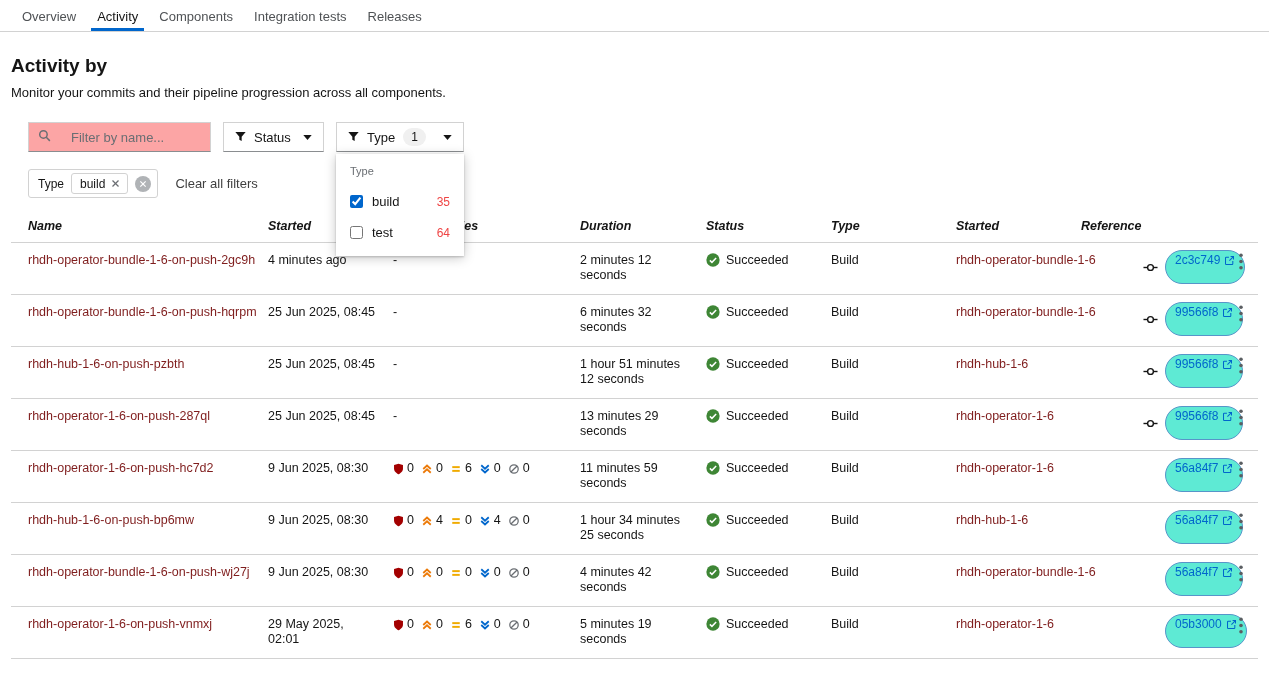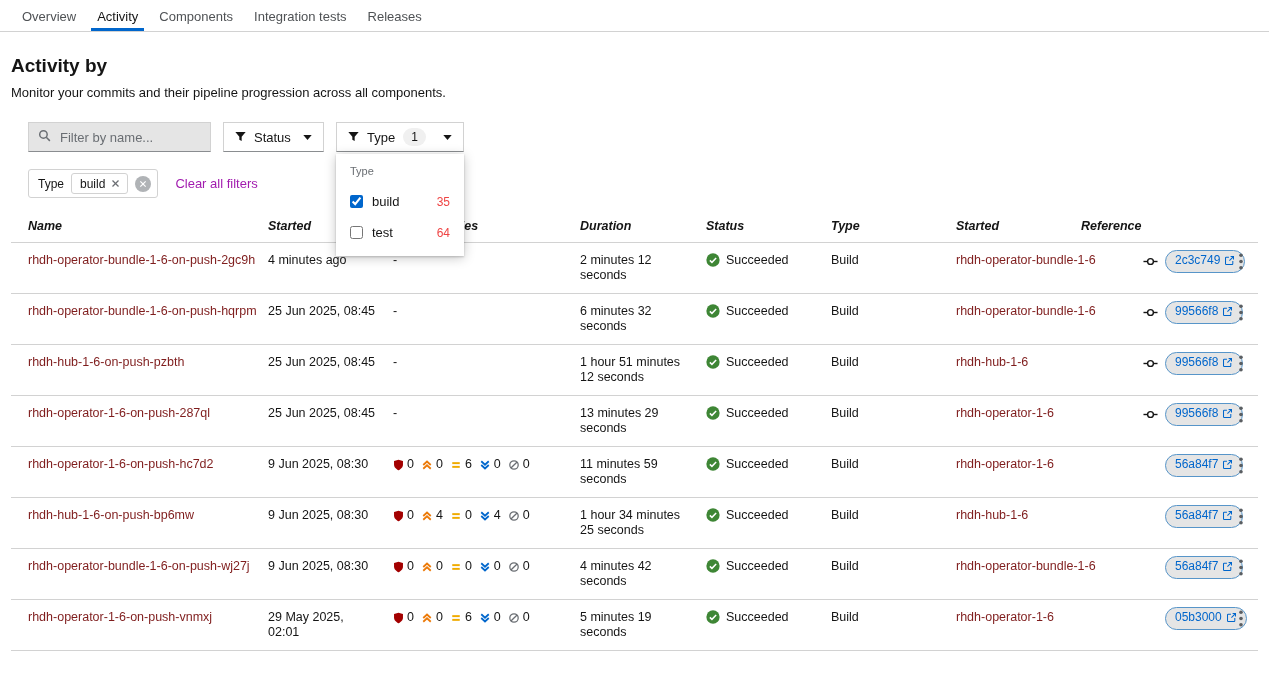--- a/index.html
+++ b/index.html
@@ -20,21 +20,21 @@
   .page-title { font-size:19px; font-weight:700; margin:23px 0 8px; }
   .page-subtitle { font-size:13px; margin:8px 0 0; }
 
   
   .sub-tabs { display:flex; margin:14px 0 0 17px; }
   .sub-tab { font-size:13px; color:#6a6e73; padding:6px 9px 7px; margin-right:12px; cursor:pointer; border-bottom:3px solid transparent; }
   .sub-tab.active { color:#151515; border-bottom-color:#0066cc; }
 
   
   .toolbar { display:flex; align-items:center; gap:12px; margin:22px 0 0 17px; position:relative; }
-  .search-box { width:183px; height:30px; background:#e5e5e5; border:1px solid #d2d2d2; border-bottom-color:#8a8d90; display:flex; align-items:center; gap:7px; padding:0 9px; }
+  .search-box { width:183px; height:30px; background:#fca5a5; border:1px solid #d2d2d2; border-bottom-color:#8a8d90; display:flex; align-items:center; gap:18px; padding:0 9px; }
   .search-box input { border:none; outline:none; flex:1; min-width:0; font-family:inherit; font-size:13px; color:#151515; background:transparent; }
   .search-box input::placeholder { color:#6a6e73; }
   .filter-toggle { height:30px; background:#fff; border:1px solid #d2d2d2; border-bottom-color:#8a8d90; display:inline-flex; align-items:center; gap:8px; padding:0 11px; font-family:inherit; font-size:13px; color:#151515; cursor:pointer; }
   .filter-toggle .caret { margin-left:auto; display:inline-flex; }
   .toggle-status { width:101px; }
   .toggle-type { width:128px; }
   .count-badge { background:#f0f0f0; border-radius:9px; padding:1px 8px; font-size:12px; line-height:16px; color:#151515; }
 
   .type-wrapper { position:relative; }
   .dropdown { position:absolute; top:32px; left:0; width:128px; background:#fff; z-index:30; padding:8px 0;
@@ -44,21 +44,21 @@
   .dropdown-item input[type=checkbox] { width:13px; height:13px; accent-color:#0066cc; margin:0; flex:none; }
   .opt-count { margin-left:auto; color:#ef4444; font-size:12px; }
 
   
   .chips-row { display:flex; align-items:center; gap:17px; margin:17px 0 0 17px; }
   .chip-group { display:inline-flex; align-items:center; gap:7px; border:1px solid #d2d2d2; border-radius:3px; padding:3px 6px 3px 9px; }
   .chip-group-label { font-size:12px; }
   .chip { display:inline-flex; align-items:center; gap:5px; border:1px solid #d2d2d2; border-radius:3px; padding:2px 6px 2px 8px; font-size:12px; background:#fff; }
   .chip-close { border:none; background:none; padding:0 1px; cursor:pointer; display:inline-flex; align-items:center; }
   .chip-group-close { width:16px; height:16px; border:none; border-radius:50%; background:#b0b3b6; padding:0; cursor:pointer; display:inline-flex; align-items:center; justify-content:center; }
-  .clear-all { color:#a21caf; font-size:13px; cursor:pointer; }
+  .clear-all { color:#404040; font-size:13px; cursor:pointer; }
 
   
   table.runs { border-collapse:collapse; table-layout:fixed; width:1247px; margin-top:16px; }
   col.c-name{width:249px} col.c-started{width:125px} col.c-vuln{width:187px} col.c-dur{width:126px}
   col.c-status{width:125px} col.c-type{width:125px} col.c-trig{width:125px} col.c-ref{width:159px} col.c-kebab{width:26px}
   th { text-align:left; font-size:12.5px; font-weight:700; padding:5px 8px 9px; white-space:nowrap; overflow:hidden;font-style:italic; }
   th:first-child { padding-left:17px; }
   thead tr { border-bottom:1px solid #d2d2d2; }
   tbody tr { border-bottom:1px solid #d2d2d2; }
   td { font-size:12.5px; line-height:15px; padding:10px 8px; vertical-align:top; }
@@ -66,21 +66,21 @@
   .cell-name { white-space:nowrap; overflow:hidden; }
   .run-link, .trigger-link { color:#7f1d1d; white-space:nowrap; cursor:pointer; }
   .cell-trigger { white-space:nowrap; overflow:visible; }
   .vuln-item { display:inline-flex; align-items:center; gap:3px; margin-right:7px; }
   .vuln-icon { display:inline-flex; align-items:center; }
   .status-inner { display:inline-flex; align-items:center; gap:6px; white-space:nowrap; }
   .status-inner .check { display:inline-flex; margin-top:-1px; }
   .cell-ref { padding-top:7px; padding-left:70px; }
   .ref-inner { display:inline-flex; align-items:center; gap:7px; }
   .commit-icon { display:inline-flex; }
-  .ref-badge { display:inline-flex; align-items:center; gap:4px; border:1px solid #5795c9; background:#e5e5e5; color:#0066cc; border-radius:30px; padding:2px 9px 4px; font-size:12px; cursor:pointer; white-space:nowrap; }
+  .ref-badge { display:inline-flex; align-items:center; gap:4px; border:1px solid #5795c9; background:#5eead4; color:#0066cc; border-radius:30px; padding:2px 9px 15px; font-size:12px; cursor:pointer; white-space:nowrap; }
   .ext-icon { display:inline-flex; }
   .cell-kebab { padding:7px 4px 0 0; }
   .kebab { border:none; background:none; padding:3px 7px; cursor:pointer; display:inline-flex; }
 </style>
 </head>
 <body>
 
 <nav class="top-tabs">
   <a class="top-tab">Overview</a>
   <a class="top-tab active">Activity</a>

